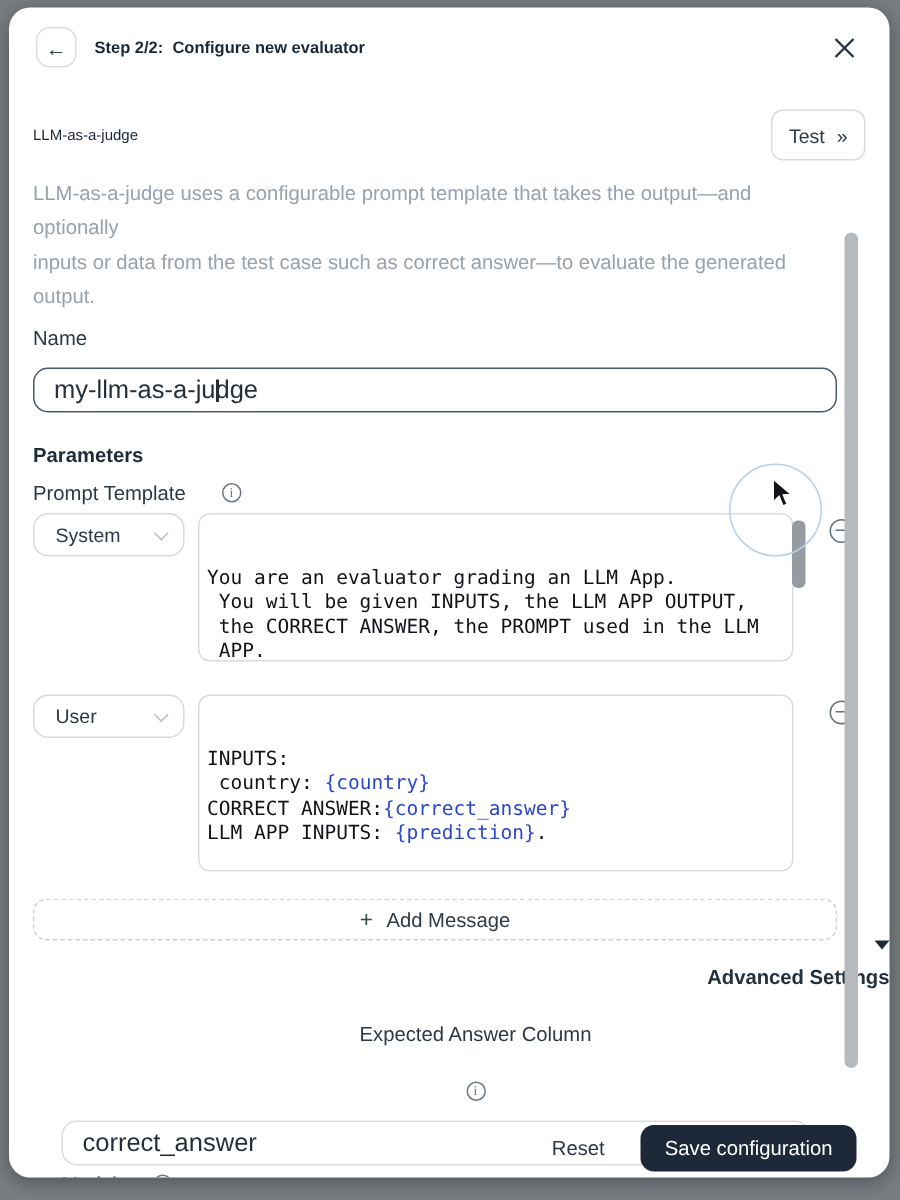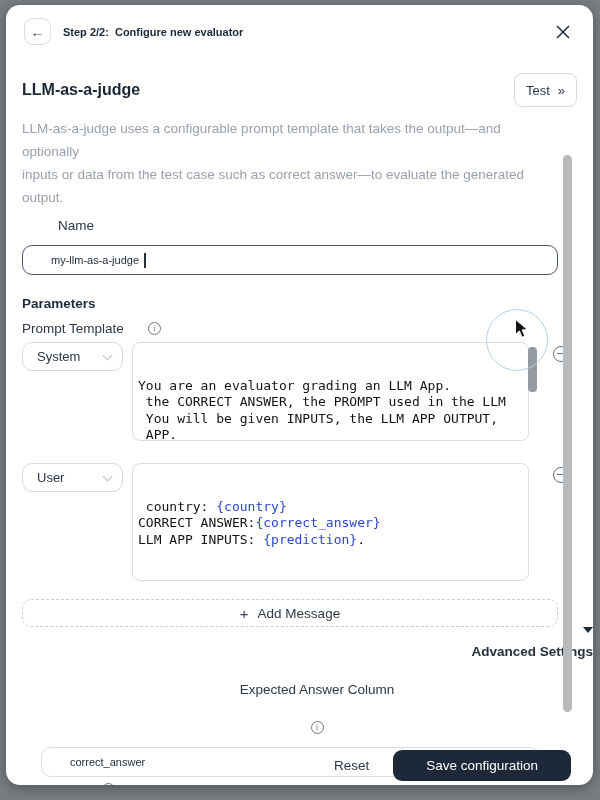--- a/index.html
+++ b/index.html
@@ -13,32 +13,32 @@
   
   .hdr { display:flex; align-items:center; padding:13px 22px 0 2px; }
   .back-btn { width:27px; height:27px; border:1px solid #d9dde3; border-radius:9px;
     background:#fff; display:flex; align-items:center; justify-content:center;
     font-size:14px; color:#3a4450; cursor:pointer; }
   .hdr-title { margin-left:12px; font-size:11px; font-weight:bold; color:#1b2735; white-space:pre; }
   .close-btn { margin-left:auto; width:16px; height:16px; cursor:pointer; display:flex; align-items:center; justify-content:center; }
 
   
   .eval-row { display:flex; align-items:center; justify-content:space-between; margin-top:28px; padding-right:16px; }
-  .eval-title { font-size:16px; font-weight:bold; color:#1b2735; }
+  .eval-title { font-size:10px; font-weight:normal; color:#1b2735; }
   .test-btn { height:34px; border:1px solid #d8dce2; border-radius:8px; background:#fff;
     display:flex; align-items:center; gap:8px; padding:0 11px; font-size:13px; color:#2c3a49; cursor:pointer; }
   .test-chev { font-size:13px; color:#2c3a49; }
   .desc { margin-top:10px; width:530px; font-size:13.5px; line-height:23px; color:#98a1ac; }
 
   .label { margin-top:10px; font-size:13.5px; color:#2d3845; }
   .label-bold { font-weight:bold; color:#1f2b38; }
-  .mt9 { margin-top:9px;margin-left:36px; } .mt21 { margin-top:21px; } .mt10 { margin-top:10px; }
+  .mt9 { margin-top:9px; } .mt21 { margin-top:21px; } .mt10 { margin-top:10px; }
 
   .text-input { display:block; width:536px; height:30px; border:1px solid #d9dde2; border-radius:10px;
-    padding:0 28px; font-size:11px; color:#26303a; font-family:"Liberation Sans", sans-serif; outline:none; background:#fff; }
+    padding:0 13px; font-size:17px; color:#26303a; font-family:"Liberation Sans", sans-serif; outline:none; background:#fff; }
   .name-wrap { position:relative; width:536px; margin-top:12px; }
   .name-wrap .text-input { border:1.4px solid #49576a; }
   .caret { position:absolute; left:122px; top:8px; width:1.5px; height:15px; background:#26303a; }
 
   .info-row { display:flex; align-items:center; gap:24px; }
   .info-icon { width:13px; height:13px; border:1px solid #6c7684; border-radius:50%;
     color:#6c7684; font-size:9px; line-height:11px; text-align:center; font-family:"Liberation Serif", serif; }
 
   
   .msg-row { position:relative; display:flex; margin-top:6px; width:571px; }
@@ -73,21 +73,21 @@
   .adv-label { font-size:13.5px; font-weight:bold; color:#24303c; }
   .adv-block { margin-left:19px; }
   .adv-block .text-input { width:499px; border-radius:10px; margin-top:13px; }
 
   
   .footer { position:absolute; left:0; right:0; bottom:4px; height:31px;
     display:flex; align-items:center; justify-content:flex-end; gap:24px; padding-right:22px; background:transparent; }
   .reset-btn { font-size:13.5px; color:#2c3643; background:none; border:none; cursor:pointer;
     font-family:"Liberation Sans", sans-serif; }
   .save-btn { height:31px; border:none; border-radius:9px; background:#1d2838; color:#ffffff;
-    font-size:13.5px; padding:0 33px; cursor:pointer; font-family:"Liberation Sans", sans-serif; }
+    font-size:13.5px; padding:0 16px; cursor:pointer; font-family:"Liberation Sans", sans-serif; }
 
   
   .modal-scroll-thumb { position:absolute; left:557px; top:150px; width:9px; height:557px;
     background:#b7babd; border-radius:5px; }
 
   
   .click-circle { position:absolute; left:480px; top:304px; width:62px; height:62px;
     border:1.5px solid #b5d0ea; border-radius:50%; pointer-events:none; }
   .cursor { position:absolute; left:508px; top:314px; pointer-events:none; }
 </style>
@@ -134,32 +134,32 @@
     <span class="label" style="margin-top:0">Prompt Template</span>
     <span class="info-icon">i</span>
   </div>
 
   <div class="msg-row system">
     <div class="role-select">
       <span>System</span>
       <span class="chev-down"></span>
     </div>
     <div class="prompt-box system">
-    <div class="pline"><span>You are an evaluator grading an LLM App.</span></div><div class="pline"><span> the CORRECT ANSWER, the PROMPT used in the LLM</span></div><div class="pline"><span> You will be given INPUTS, the LLM APP OUTPUT,</span></div><div class="pline"><span> APP.</span></div></div>
+    <div class="pline"><span>You are an evaluator grading an LLM App.</span></div><div class="pline"><span> You will be given INPUTS, the LLM APP OUTPUT,</span></div><div class="pline"><span> the CORRECT ANSWER, the PROMPT used in the LLM</span></div><div class="pline"><span> APP.</span></div></div>
     <div class="box-scroll-thumb" style="right:56px;"></div>
     <div class="remove-btn"></div>
   </div>
 
   <div class="msg-row user">
     <div class="role-select">
       <span>User</span>
       <span class="chev-down"></span>
     </div>
     <div class="prompt-box user">
-    <div class="pline"><span> country: </span><span class="tvar">{country}</span></div><div class="pline"><span>CORRECT ANSWER:</span><span class="tvar">{correct_answer}</span></div><div class="pline"><span>LLM APP INPUTS: </span><span class="tvar">{prediction}</span><span>.</span></div></div>
+    <div class="pline"><span>INPUTS:</span></div><div class="pline"><span> country: </span><span class="tvar">{country}</span></div><div class="pline"><span>CORRECT ANSWER:</span><span class="tvar">{correct_answer}</span></div><div class="pline"><span>LLM APP INPUTS: </span><span class="tvar">{prediction}</span><span>.</span></div></div>
     <div class="remove-btn"></div>
   </div>
 
   <div class="add-msg-btn">
     <span class="plus">+</span>
     <span>Add Message</span>
   </div>
 
   <div class="adv-hdr">
     <span class="caret-down"></span>

